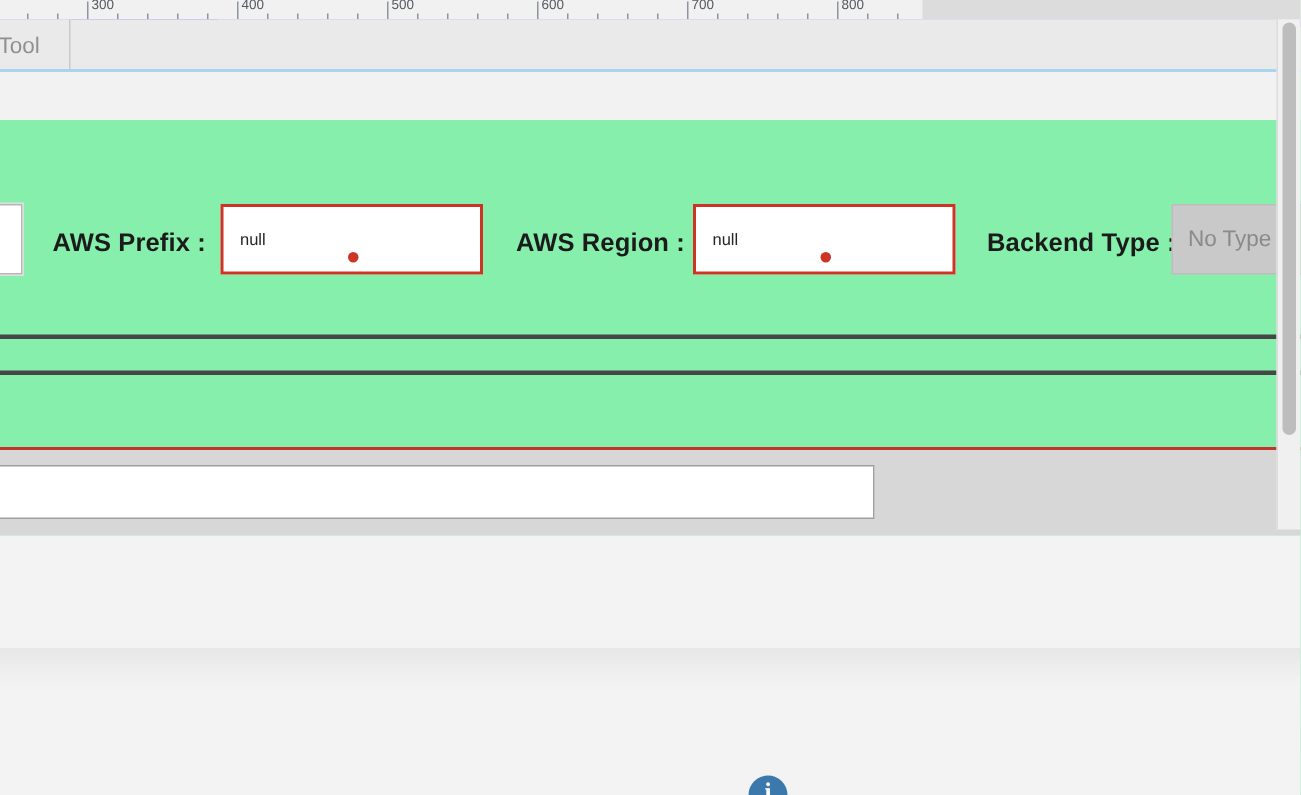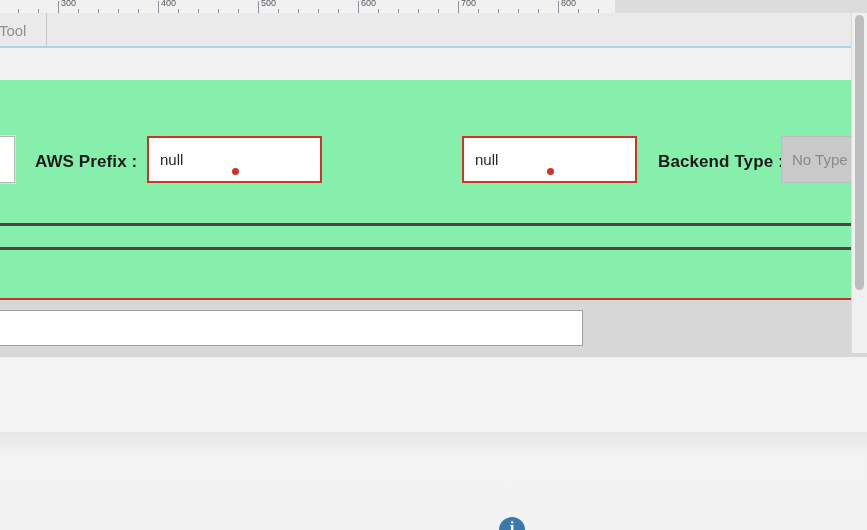--- a/index.html
+++ b/index.html
@@ -124,21 +124,21 @@
   .txtbox {
     position: absolute;
     top: 0;
     height: 47px;
     box-sizing: border-box;
     background: #ffffff;
     display: flex;
     align-items: center;
   }
   .txtbox .val {
-    font-size: 15px;
+    font-size: 11px;
     color: #252525;
     padding-left: 11px;
     white-space: nowrap;
   }
   .txtbox.invalid {
     border: 2px solid #cd3426;
   }
   .txtbox.plain {
     border: 1px solid #b6b6b6;
     box-shadow: 0 0 0 1px #dedede;
@@ -320,20 +320,21 @@
     <div class="txtbox plain" style="left:-16px; width:31px;">
       <span class="val"></span>
     </div>
 
     <div class="field-label" style="left:35px;">AWS Prefix :</div>
     <div class="txtbox invalid" style="left:147px; width:175px;">
       <span class="val">null</span>
       <span class="reddot" style="left:83px;"></span>
     </div>
 
+    <div class="field-label" style="left:344px;">AWS Region :</div>
     <div class="txtbox invalid" style="left:462px; width:175px;">
       <span class="val">null</span>
       <span class="reddot" style="left:83px;"></span>
     </div>
 
     <div class="field-label" style="left:658px;">Backend Type :</div>
     <div class="combobox-disabled" style="left:781px; width:95px;">
       <span class="ph">No Type</span>
     </div>
   </div>

